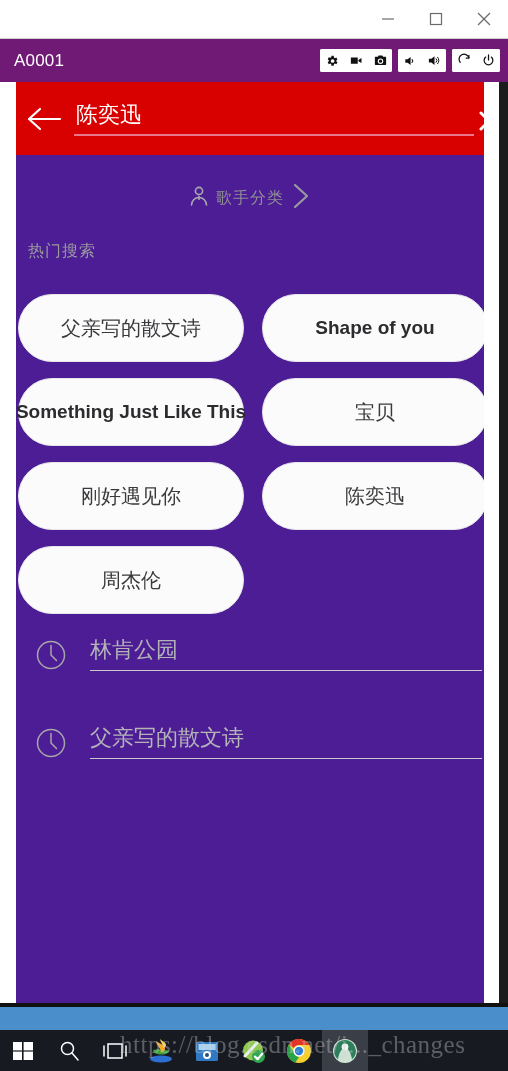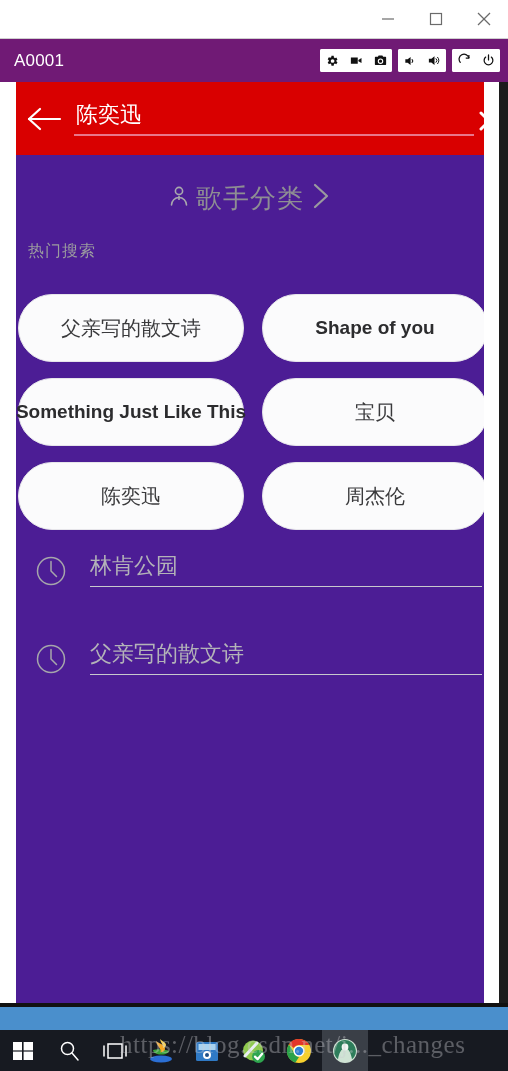--- a/index.html
+++ b/index.html
@@ -140,21 +140,21 @@
   .cat-row {
     display: flex;
     align-items: center;
     justify-content: center;
     gap: 4px;
     height: 58px;
     margin-top: 14px;
     color: #9a9a9e;
   }
   .cat-label {
-    font-size: 26px;
+    font-size: 16px;
     color: #8e8e93;
     letter-spacing: 1px;
   }
 
   
   .hot-label {
     margin: 14px 0 0 12px;
     font-size: 16px;
     color: #9b9b9f;
     letter-spacing: 1px;
@@ -366,20 +366,21 @@
     </span>
   </div>
 
   <div class="hot-label">热门搜索</div>
 
   <div class="tags">
     <div class="tag cjk">父亲写的散文诗</div>
     <div class="tag">Shape of you</div>
     <div class="tag">Something Just Like This</div>
     <div class="tag cjk">宝贝</div>
+    <div class="tag cjk">刚好遇见你</div>
     <div class="tag cjk">陈奕迅</div>
     <div class="tag cjk">周杰伦</div>
   </div>
 
   <div class="history">
     <div class="hist-row">
       <span class="clock">
         <svg width="38" height="38" viewBox="0 0 38 38" fill="none" stroke="currentColor" stroke-width="1.5" aria-hidden="true">
           <circle cx="19" cy="19" r="13.5"></circle>
           <polyline points="19,9.5 19,19 24.5,24.5" stroke-linecap="round" stroke-linejoin="round"></polyline>

